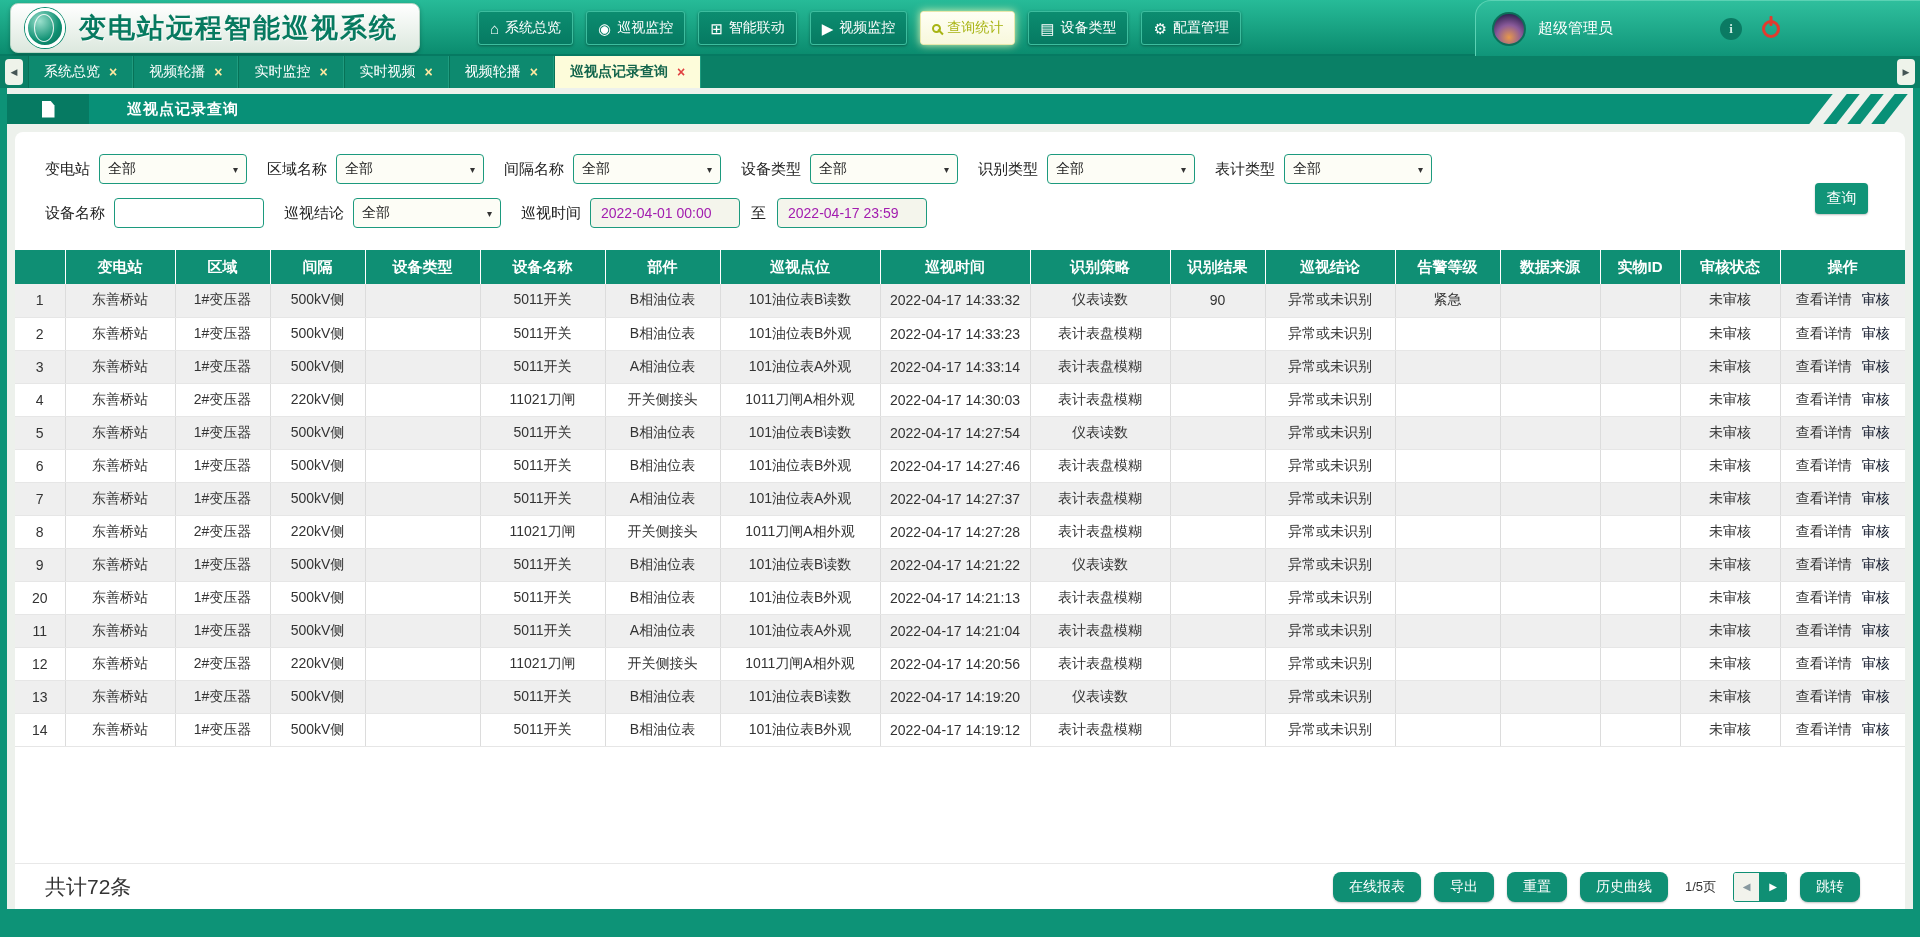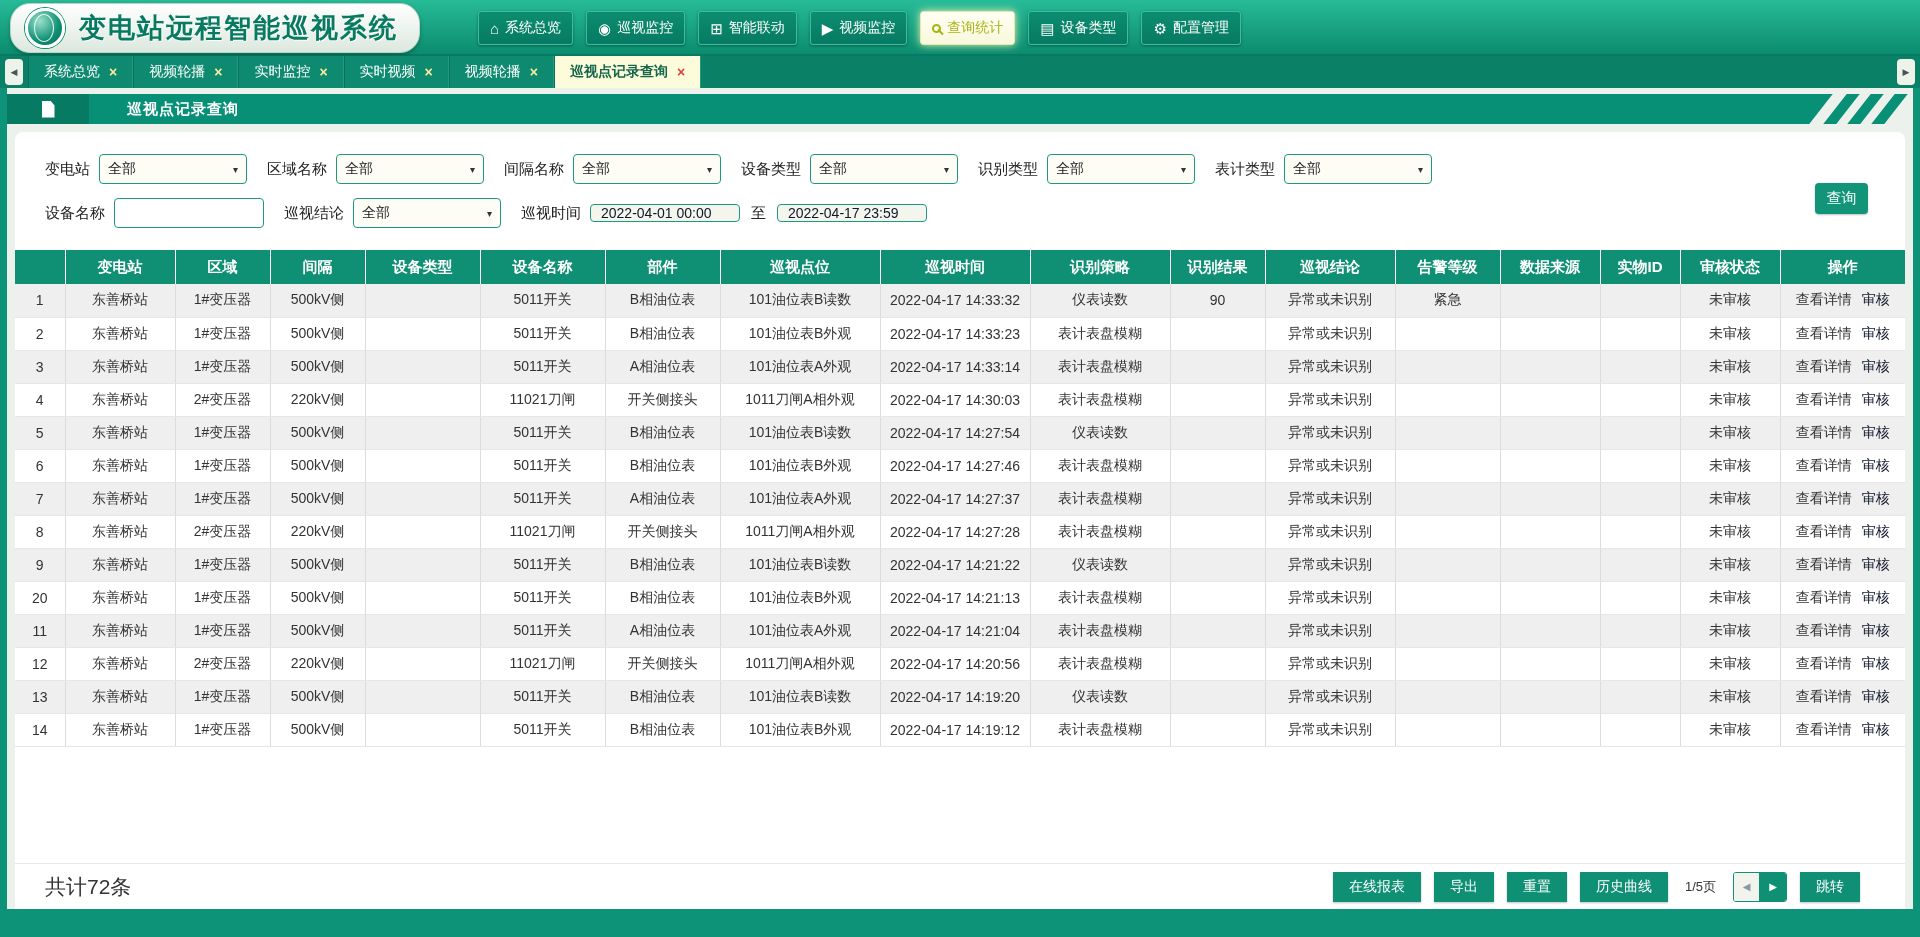--- a/index.html
+++ b/index.html
@@ -5,21 +5,21 @@
   * { margin:0; padding:0; box-sizing:border-box; }
   html,body { width:1920px; height:937px; overflow:hidden; }
   body { font-family:"Liberation Sans","DejaVu Sans",sans-serif; background:#0d9377; }
   .app { position:relative; width:1920px; height:937px; }
 
   
   .header { position:absolute; top:0; left:0; right:0; height:56px;
             background:linear-gradient(#27bb98,#0a8a6d); box-shadow:inset 0 -2px 0 #067a62; }
   .logo-panel { position:absolute; left:10px; top:3px; width:410px; height:50px;
             background:linear-gradient(#ffffff,#dce8de); border:1px solid #b9d6c6;
-            border-radius:20px; display:flex; align-items:center; gap:14px; padding:0 14px;
+            border-radius:8px; display:flex; align-items:center; gap:14px; padding:0 14px;
             box-shadow:0 2px 4px rgba(0,0,0,.25); }
   .logo { width:40px; height:40px; border-radius:50%; flex:0 0 40px;
             background:radial-gradient(circle at 35% 30%, #9be0cd, #0e8f72 60%, #076b55);
             border:3px solid #fff; box-shadow:0 0 0 1px #0a8a6e; position:relative; }
   .logo::after { content:""; position:absolute; left:6px; top:3px; width:18px; height:26px;
             border:1px solid rgba(255,255,255,.85); border-radius:50%; }
   .app-title { font-size:27px; font-weight:bold; color:#077a60; letter-spacing:2px;
             text-shadow:1px 1px 0 rgba(255,255,255,.8); white-space:nowrap; }
   .nav { position:absolute; left:478px; top:11px; display:flex; gap:13px; }
   .nav-btn { height:34px; padding:0 11px; display:flex; align-items:center; gap:6px;
@@ -81,22 +81,22 @@
   .filters { position:relative; padding:22px 0 0 30px; }
   .frow { display:flex; align-items:center; margin-bottom:14px; }
   .fgroup { display:flex; align-items:center; margin-right:20px; }
   .flabel { font-size:15px; color:#222; margin-right:9px; white-space:nowrap; }
   .selectbox { width:148px; height:30px; border:1px solid #1c9a7e; border-radius:4px; background:#fdfdf6;
             display:flex; align-items:center; justify-content:space-between; padding:0 8px;
             font-size:14px; color:#222; cursor:pointer; }
   .chev { font-size:10px; color:#333; }
   .textbox { width:150px; height:30px; border:1px solid #1c9a7e; border-radius:4px; background:#fff;
             font-size:14px; padding:0 8px; outline:none; font-family:inherit; }
-  .datebox { width:150px; height:18px; border:1px solid #1c9a7e; border-radius:4px; background:#f4f5ec;
-            display:flex; align-items:center; padding:0 10px; font-size:14px; color:#0f172a; cursor:pointer; }
+  .datebox { width:150px; height:30px; border:1px solid #1c9a7e; border-radius:4px; background:#f4f5ec;
+            display:flex; align-items:center; padding:0 10px; font-size:14px; color:#a21caf; cursor:pointer; }
   .to-sep { margin:0 11px; font-size:15px; color:#222; }
   .search-btn { position:absolute; top:51px; right:37px; width:53px; height:31px; background:#119478;
             color:#fff; border:none; border-radius:4px; font-size:15px; cursor:pointer;
             box-shadow:0 1px 2px rgba(0,0,0,.25); font-family:inherit; }
 
   
   .tbl { width:100%; border-collapse:collapse; table-layout:fixed; margin-top:22px; }
   .tbl th { background:#0f8f74; color:#fff; font-weight:bold; font-size:15px; height:34px;
             border-right:1px solid rgba(255,255,255,.3); white-space:nowrap; overflow:hidden; }
   .tbl th:last-child { border-right:none; }
@@ -107,21 +107,21 @@
   .tbl tr.odd td { background:#efefef; }
   .tbl tr.even td { background:#ffffff; }
   .detail-link { color:#333; margin-right:10px; cursor:pointer; }
   .audit-link { color:#0f172a; cursor:pointer; }
 
   
   .card-footer { position:absolute; left:0; right:0; bottom:0; height:46px; display:flex; align-items:center;
             padding:0 45px 0 30px; border-top:1px solid #e8e8e8; background:#fff; }
   .total { font-size:21px; color:#333;text-align:center; }
   .fbtns { margin-left:auto; display:flex; align-items:center; gap:13px; }
-  .fbtn { height:30px; padding:0 16px; background:#0f8f74; color:#fff; border:none; border-radius:0;
+  .fbtn { height:30px; padding:0 16px; background:#0f8f74; color:#fff; border:none; border-radius:8px;
             font-size:14px; display:flex; align-items:center; cursor:pointer; font-family:inherit;
             box-shadow:0 1px 2px rgba(0,0,0,.25); }
   .page-ind { font-size:13px; color:#333; margin:0 4px; }
   .pager { display:flex; border:1px solid #0f8f74; border-radius:3px; overflow:hidden; height:30px; }
   .pg { width:26px; display:flex; align-items:center; justify-content:center; font-size:10px; cursor:pointer; }
   .pg-prev { background:#f2f3ec; color:#8899a0; border-right:1px solid #0f8f74; }
   .pg-next { background:#0f8f74; color:#fff; }
 </style>
 </head>
 <body>
@@ -156,20 +156,28 @@
         </button>
         <button class="nav-btn">
           <span class="nicon">▤</span>
           <span>设备类型</span>
         </button>
         <button class="nav-btn">
           <span class="nicon">⚙</span>
           <span>配置管理</span>
         </button>
       </div>
+    <div class="user-area">
+      <div class="avatar"></div>
+      <div class="user-name">超级管理员</div>
+      <div class="hdr-right-icons">
+        <div class="info-btn">i</div>
+        <div class="power-btn"></div>
+      </div>
+    </div>
   </div>
 
   <div class="tabbar">
     <div class="tab-scroll left">◀</div>
     <div class="tabs">
         <div class="tab">
           <span>系统总览</span>
           <span class="close">×</span>
         </div>
         <div class="tab">

